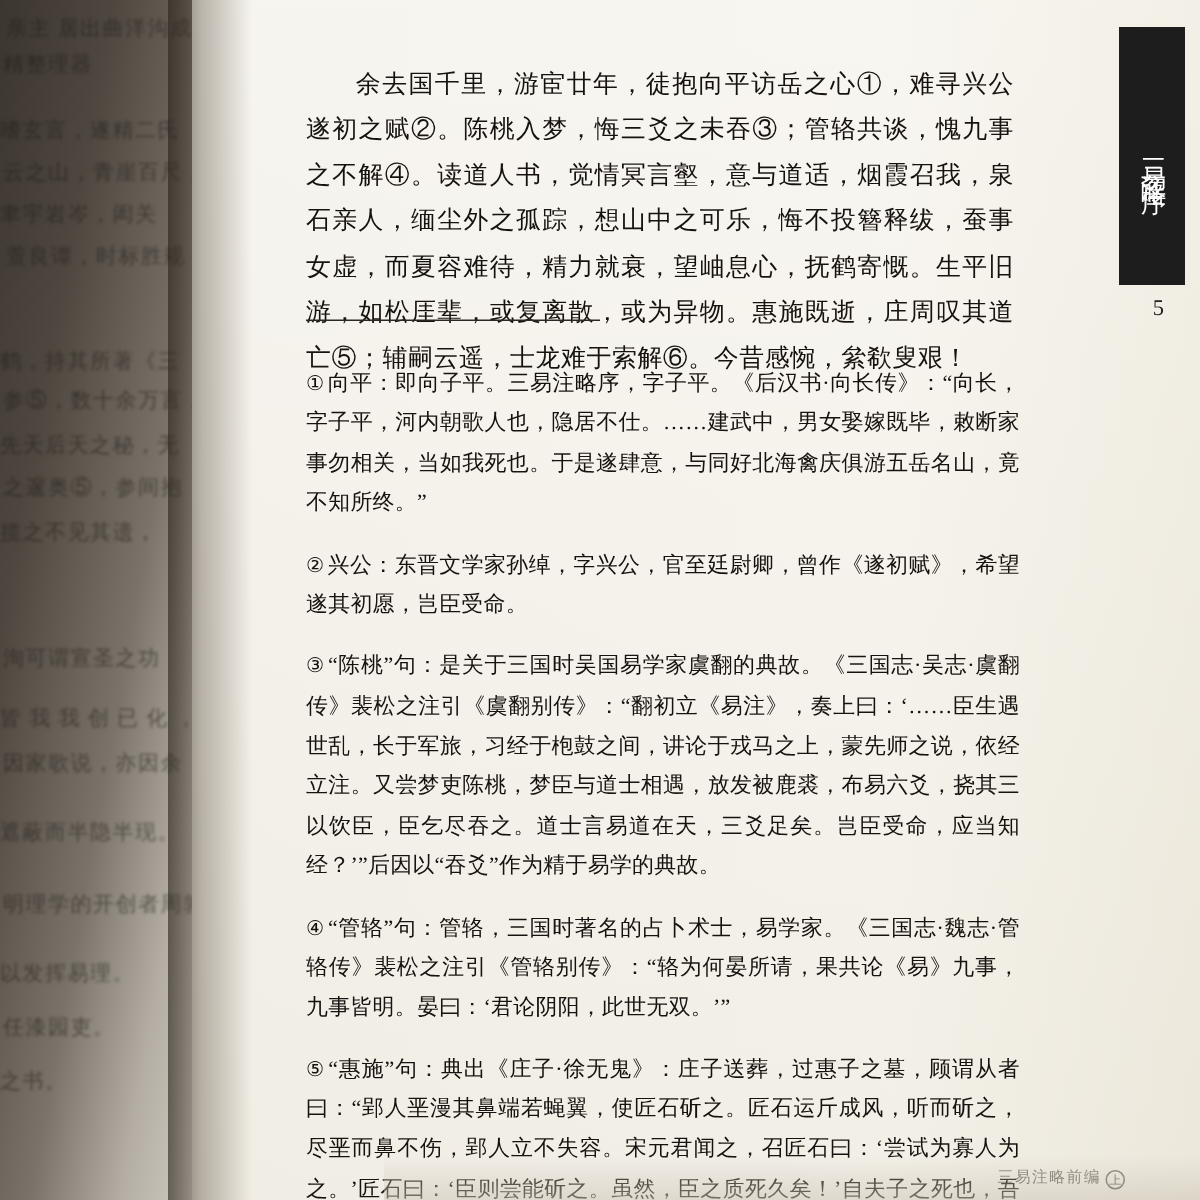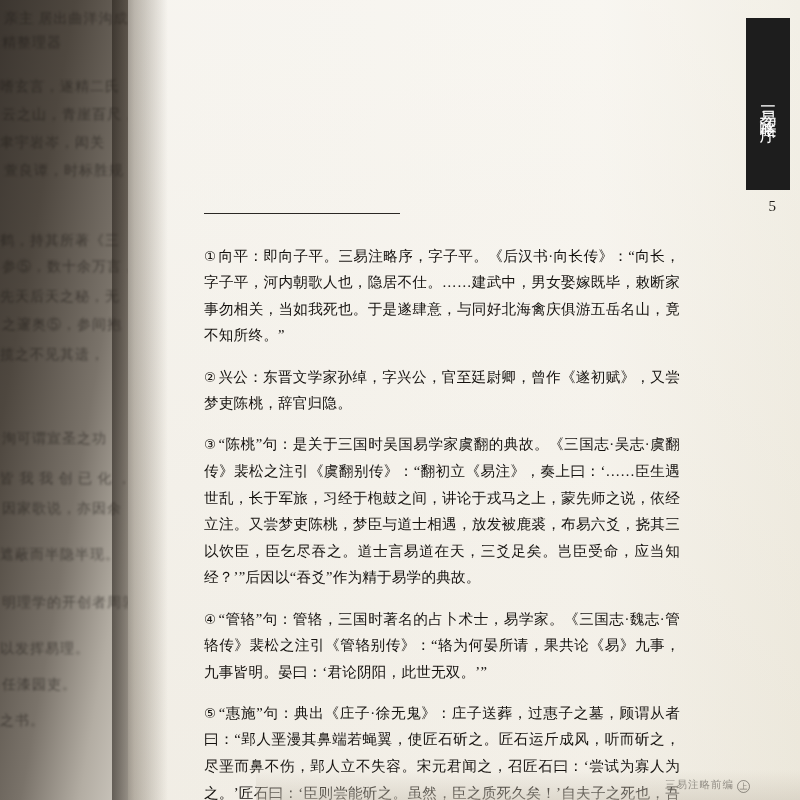--- a/index.html
+++ b/index.html
@@ -218,29 +218,32 @@
 
   <div class="right-page">
     <div class="paper-tone"></div>
 
     <div class="side-tab">
       <div class="vtxt">三易注略序</div>
     </div>
 
     <div class="page-number">5</div>
 
+    <div class="content">
+      <p class="main-para">余去国千里，游宦廿年，徒抱向平访岳之心①，难寻兴公遂初之赋②。陈桃入梦，悔三爻之未吞③；管辂共谈，愧九事之不解④。读道人书，觉情冥言壑，意与道适，烟霞召我，泉石亲人，缅尘外之孤踪，想山中之可乐，悔不投簪释绂，蚕事女虚，而夏容难待，精力就衰，望岫息心，抚鹤寄慨。生平旧游，如松厓辈，或复离散，或为异物。惠施既逝，庄周叹其道亡⑤；辅嗣云遥，士龙难于索解⑥。今昔感惋，絫欷叟艰！</p>
+    </div>
 
     <div class="hr-rule"></div>
 
     <div class="notes">
       <p class="note">
         <span class="marker">①</span><span>向平：即向子平。三易注略序，字子平。《后汉书·向长传》：“向长，字子平，河内朝歌人也，隐居不仕。……建武中，男女娶嫁既毕，敕断家事勿相关，当如我死也。于是遂肆意，与同好北海禽庆俱游五岳名山，竟不知所终。”</span>
       </p>
       <p class="note">
-        <span class="marker">②</span><span>兴公：东晋文学家孙绰，字兴公，官至廷尉卿，曾作《遂初赋》，又尝梦吏陈桃，辞官归隐。</span>
+        <span class="marker">②</span><span>兴公：东晋文学家孙绰，字兴公，官至廷尉卿，曾作《遂初赋》，希望遂其初愿，岂臣受命。</span>
       </p>
       <p class="note">
         <span class="marker">③</span><span>“陈桃”句：是关于三国时吴国易学家虞翻的典故。《三国志·吴志·虞翻传》裴松之注引《虞翻别传》：“翻初立《易注》，奏上曰：‘……臣生遇世乱，长于军旅，习经于枹鼓之间，讲论于戎马之上，蒙先师之说，依经立注。又尝梦吏陈桃，梦臣与道士相遇，放发被鹿裘，布易六爻，挠其三以饮臣，臣乞尽吞之。道士言易道在天，三爻足矣。岂臣受命，应当知经？’”后因以“吞爻”作为精于易学的典故。</span>
       </p>
       <p class="note">
         <span class="marker">④</span><span>“管辂”句：管辂，三国时著名的占卜术士，易学家。《三国志·魏志·管辂传》裴松之注引《管辂别传》：“辂为何晏所请，果共论《易》九事，九事皆明。晏曰：‘君论阴阳，此世无双。’”</span>
       </p>
       <p class="note">
         <span class="marker">⑤</span><span>“惠施”句：典出《庄子·徐无鬼》：庄子送葬，过惠子之墓，顾谓从者曰：“郢人垩漫其鼻端若蝇翼，使匠石斫之。匠石运斤成风，听而斫之，尽垩而鼻不伤，郢人立不失容。宋元君闻之，召匠石曰：‘尝试为寡人为之。’匠石曰：‘臣则尝能斫之。虽然，臣之质死久矣！’自夫子之死也，吾无以为质矣，吾无与言之矣！”○惠子：即惠施。质：对手，搭档。</span>
       </p>

